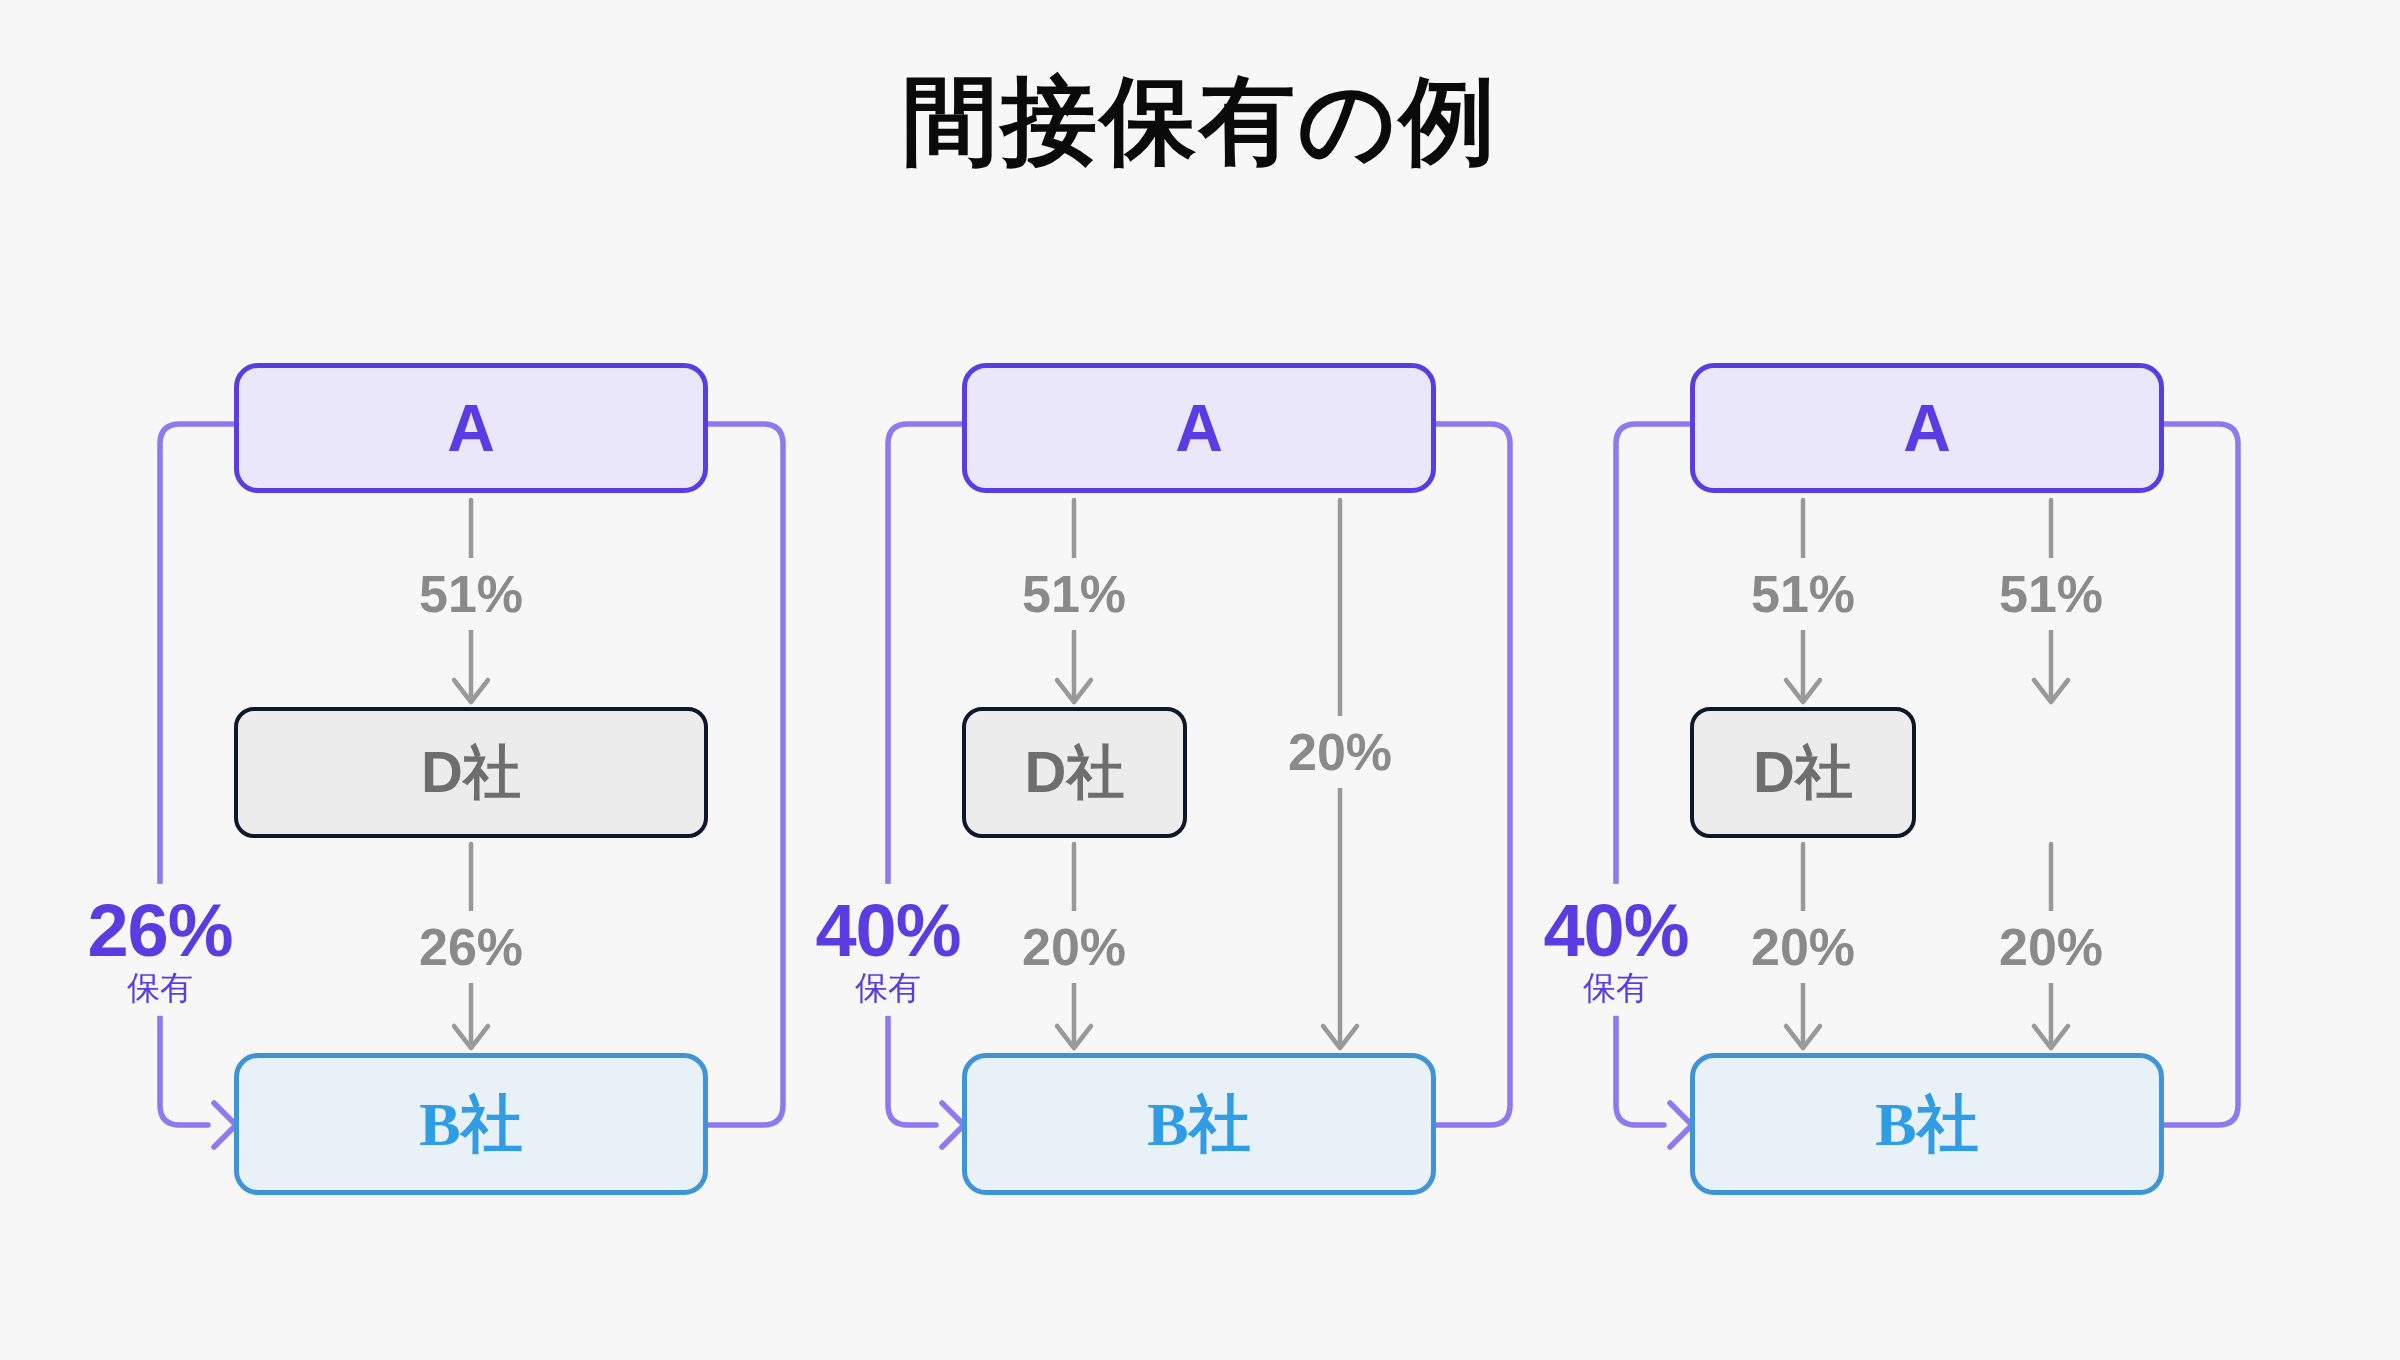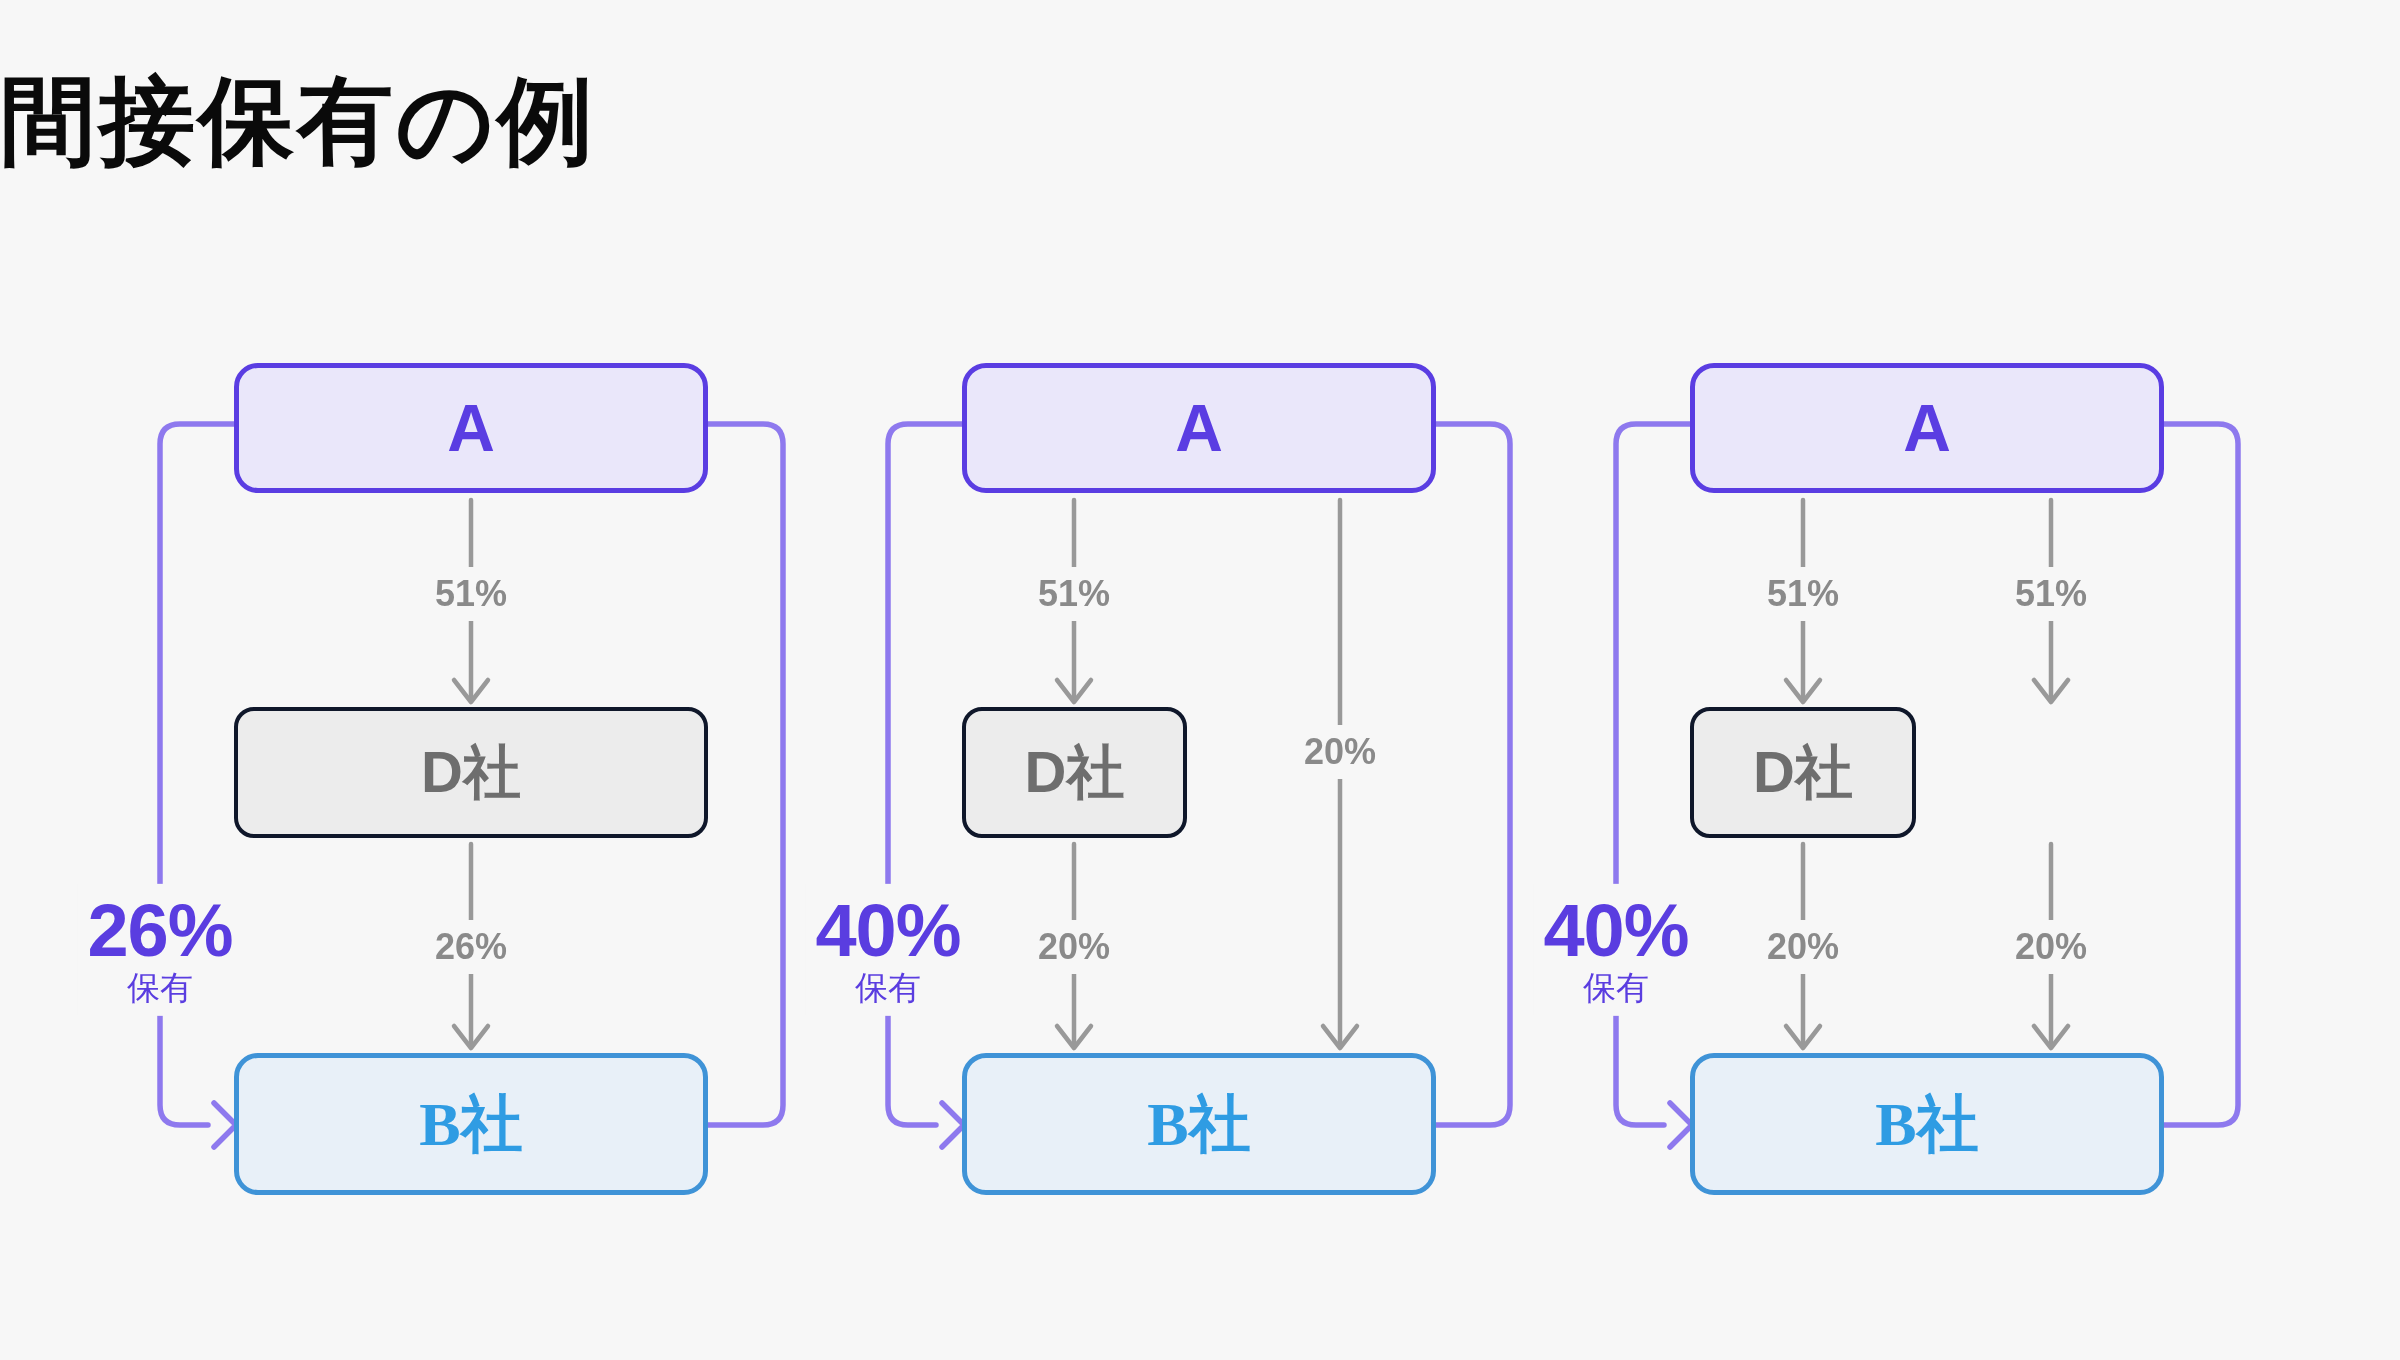--- a/index.html
+++ b/index.html
@@ -7,21 +7,21 @@
     width:2400px;height:1360px;
     background:#f7f7f7;
     font-family:"Liberation Sans","DejaVu Sans",sans-serif;
   }
   .canvas{
     position:relative;width:2400px;height:1360px;
     background:#f7f7f7;overflow:hidden;
   }
   .title{
     position:absolute;left:0;right:0;top:58px;
-    text-align:left;
+    text-align:center;
     font-size:96px;font-weight:800;color:#0a0a0a;
     letter-spacing:3px;margin:0;
   }
   .connector-layer{position:absolute;left:0;top:0;z-index:1;}
   .box{
     position:absolute;z-index:2;
     display:flex;align-items:center;justify-content:center;
     box-sizing:border-box;
   }
   .box-a{
@@ -43,21 +43,21 @@
   
   .d1-full{left:234px;width:474px;}
   .d2-full{left:962px;width:474px;}
   .d3-full{left:1690px;width:474px;}
   .d2-dbox{left:962px;width:225px;}
   .d3-dbox{left:1690px;width:226px;}
   .d3-ebox{left:1938px;width:226px;}
   .edge-label{
     position:absolute;z-index:3;transform:translate(-50%,-50%);
     background:#f7f7f7;padding:6px 12px;
-    font-size:36px;font-weight:600;color:#8a8a8a;white-space:nowrap;
+    font-size:52px;font-weight:600;color:#8a8a8a;white-space:nowrap;
   }
   .holding-label{
     position:absolute;z-index:3;transform:translate(-50%,-50%);
     background:#f7f7f7;padding:10px 10px;
     display:flex;flex-direction:column;align-items:center;gap:2px;
     color:#5a3de0;white-space:nowrap;
   }
   .holding-label .pct{font-size:74px;font-weight:800;letter-spacing:-1px;line-height:1;}
   .holding-label .suffix{font-size:33px;font-weight:400;line-height:1.1;}
 </style>

